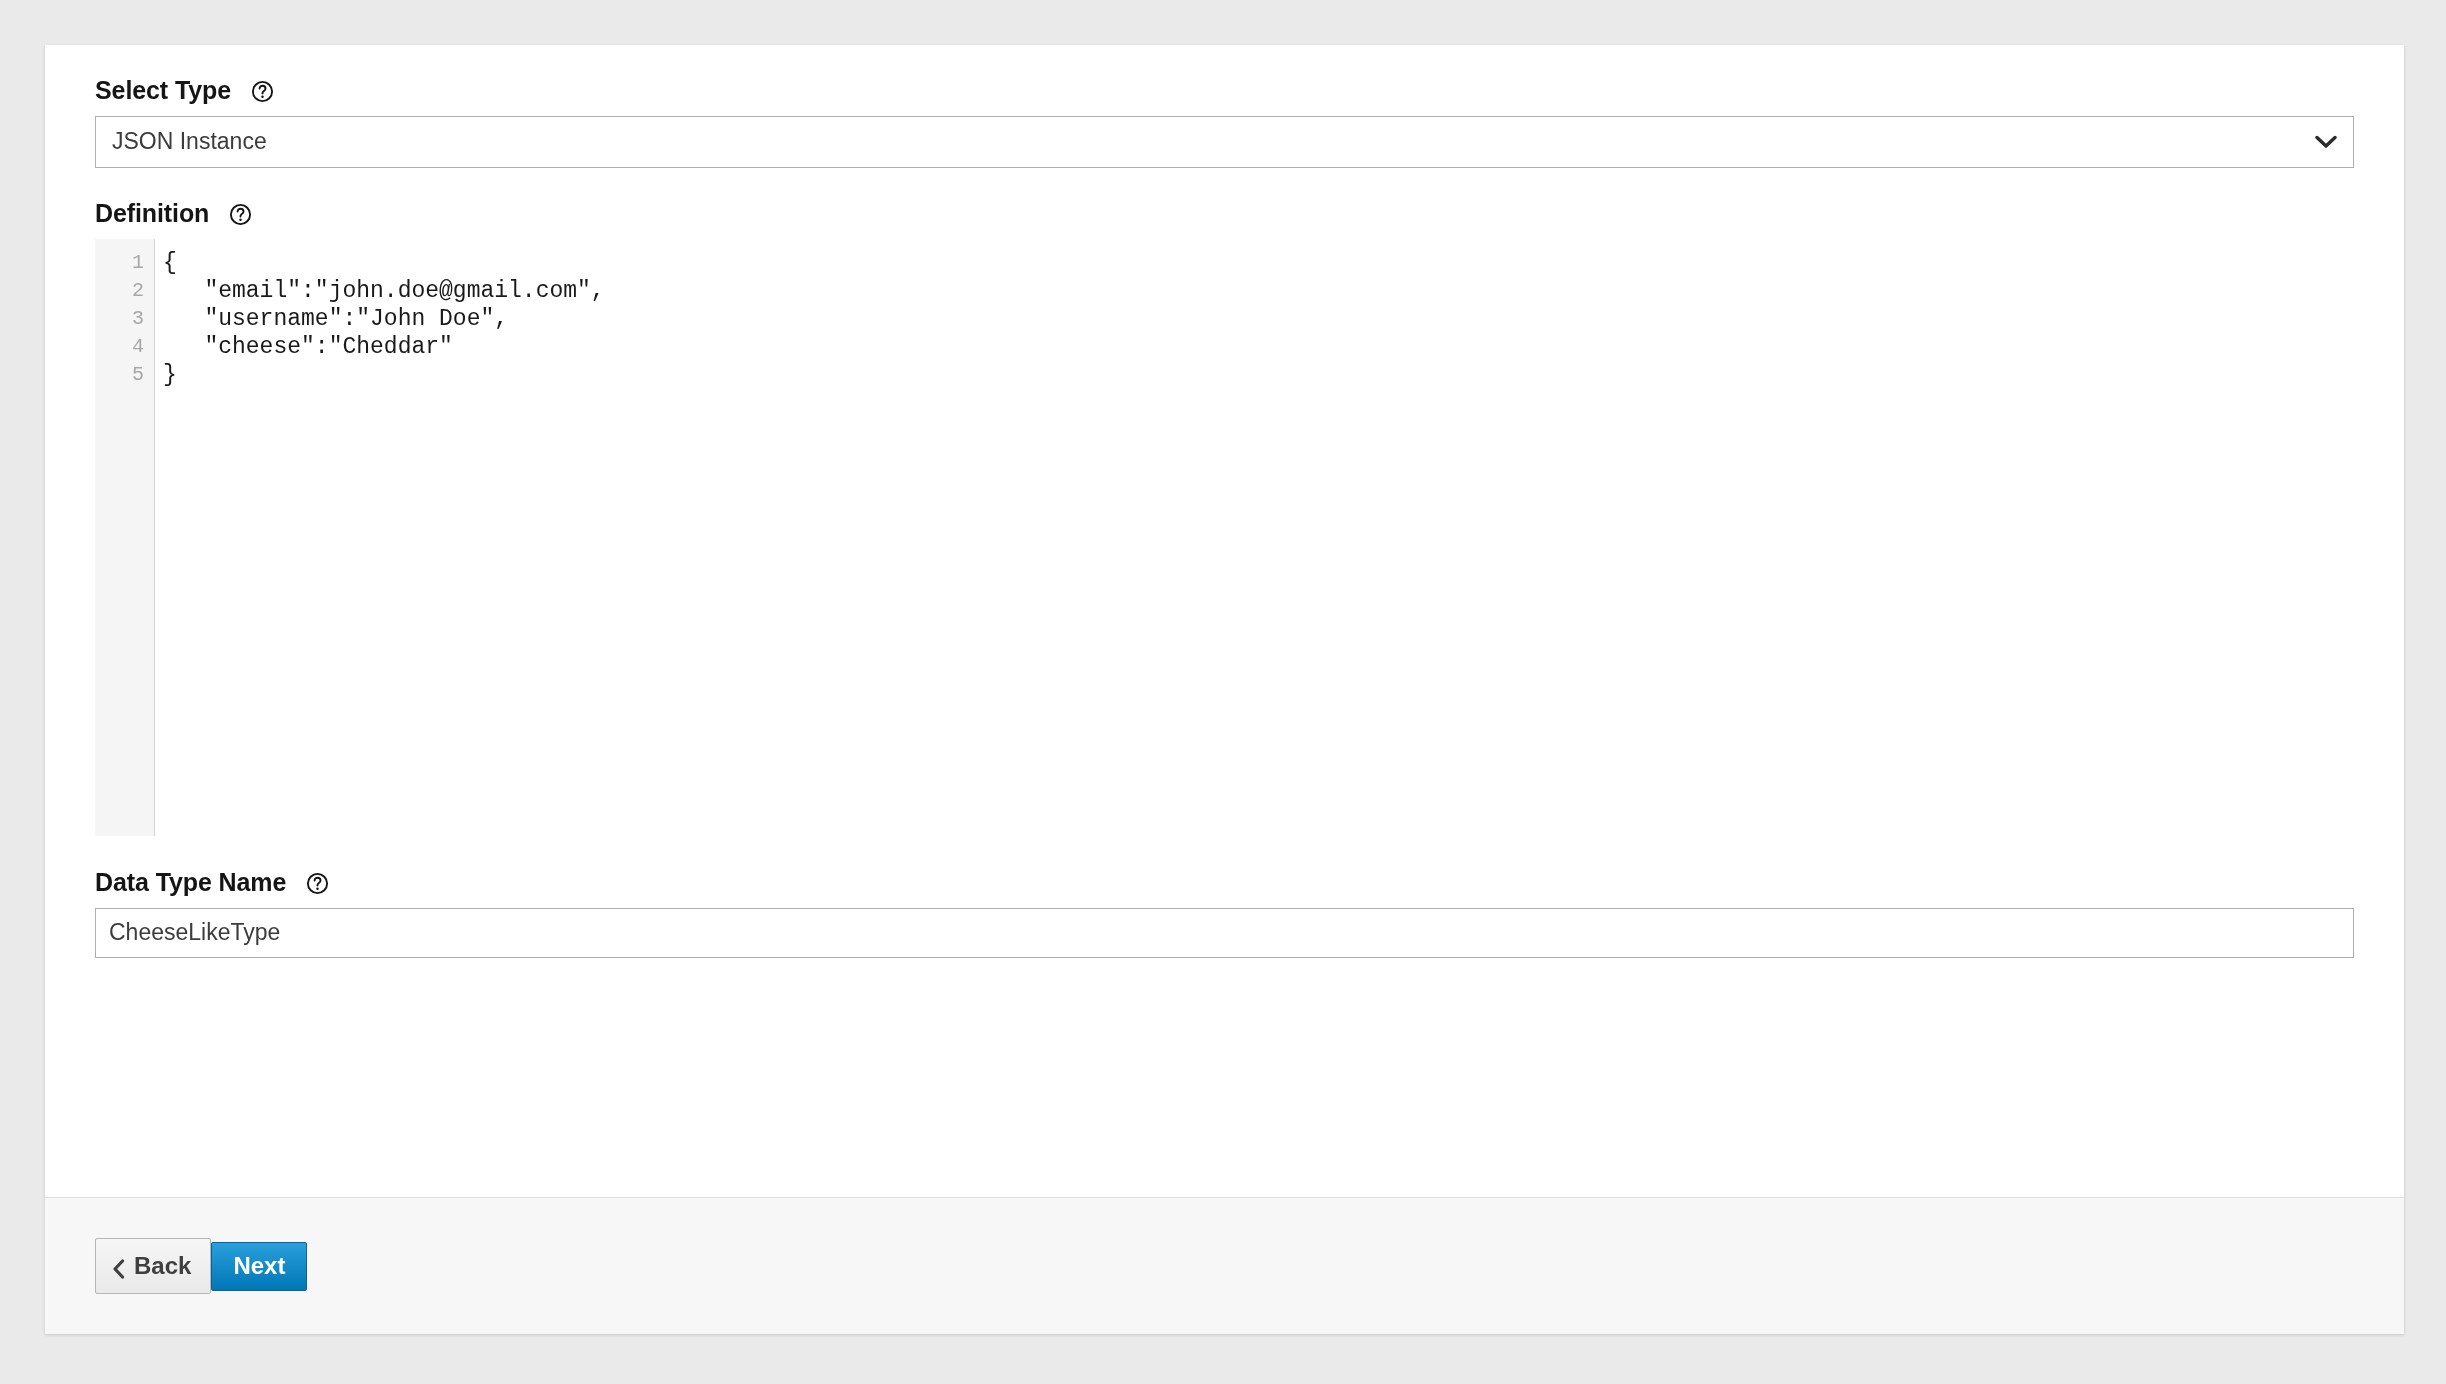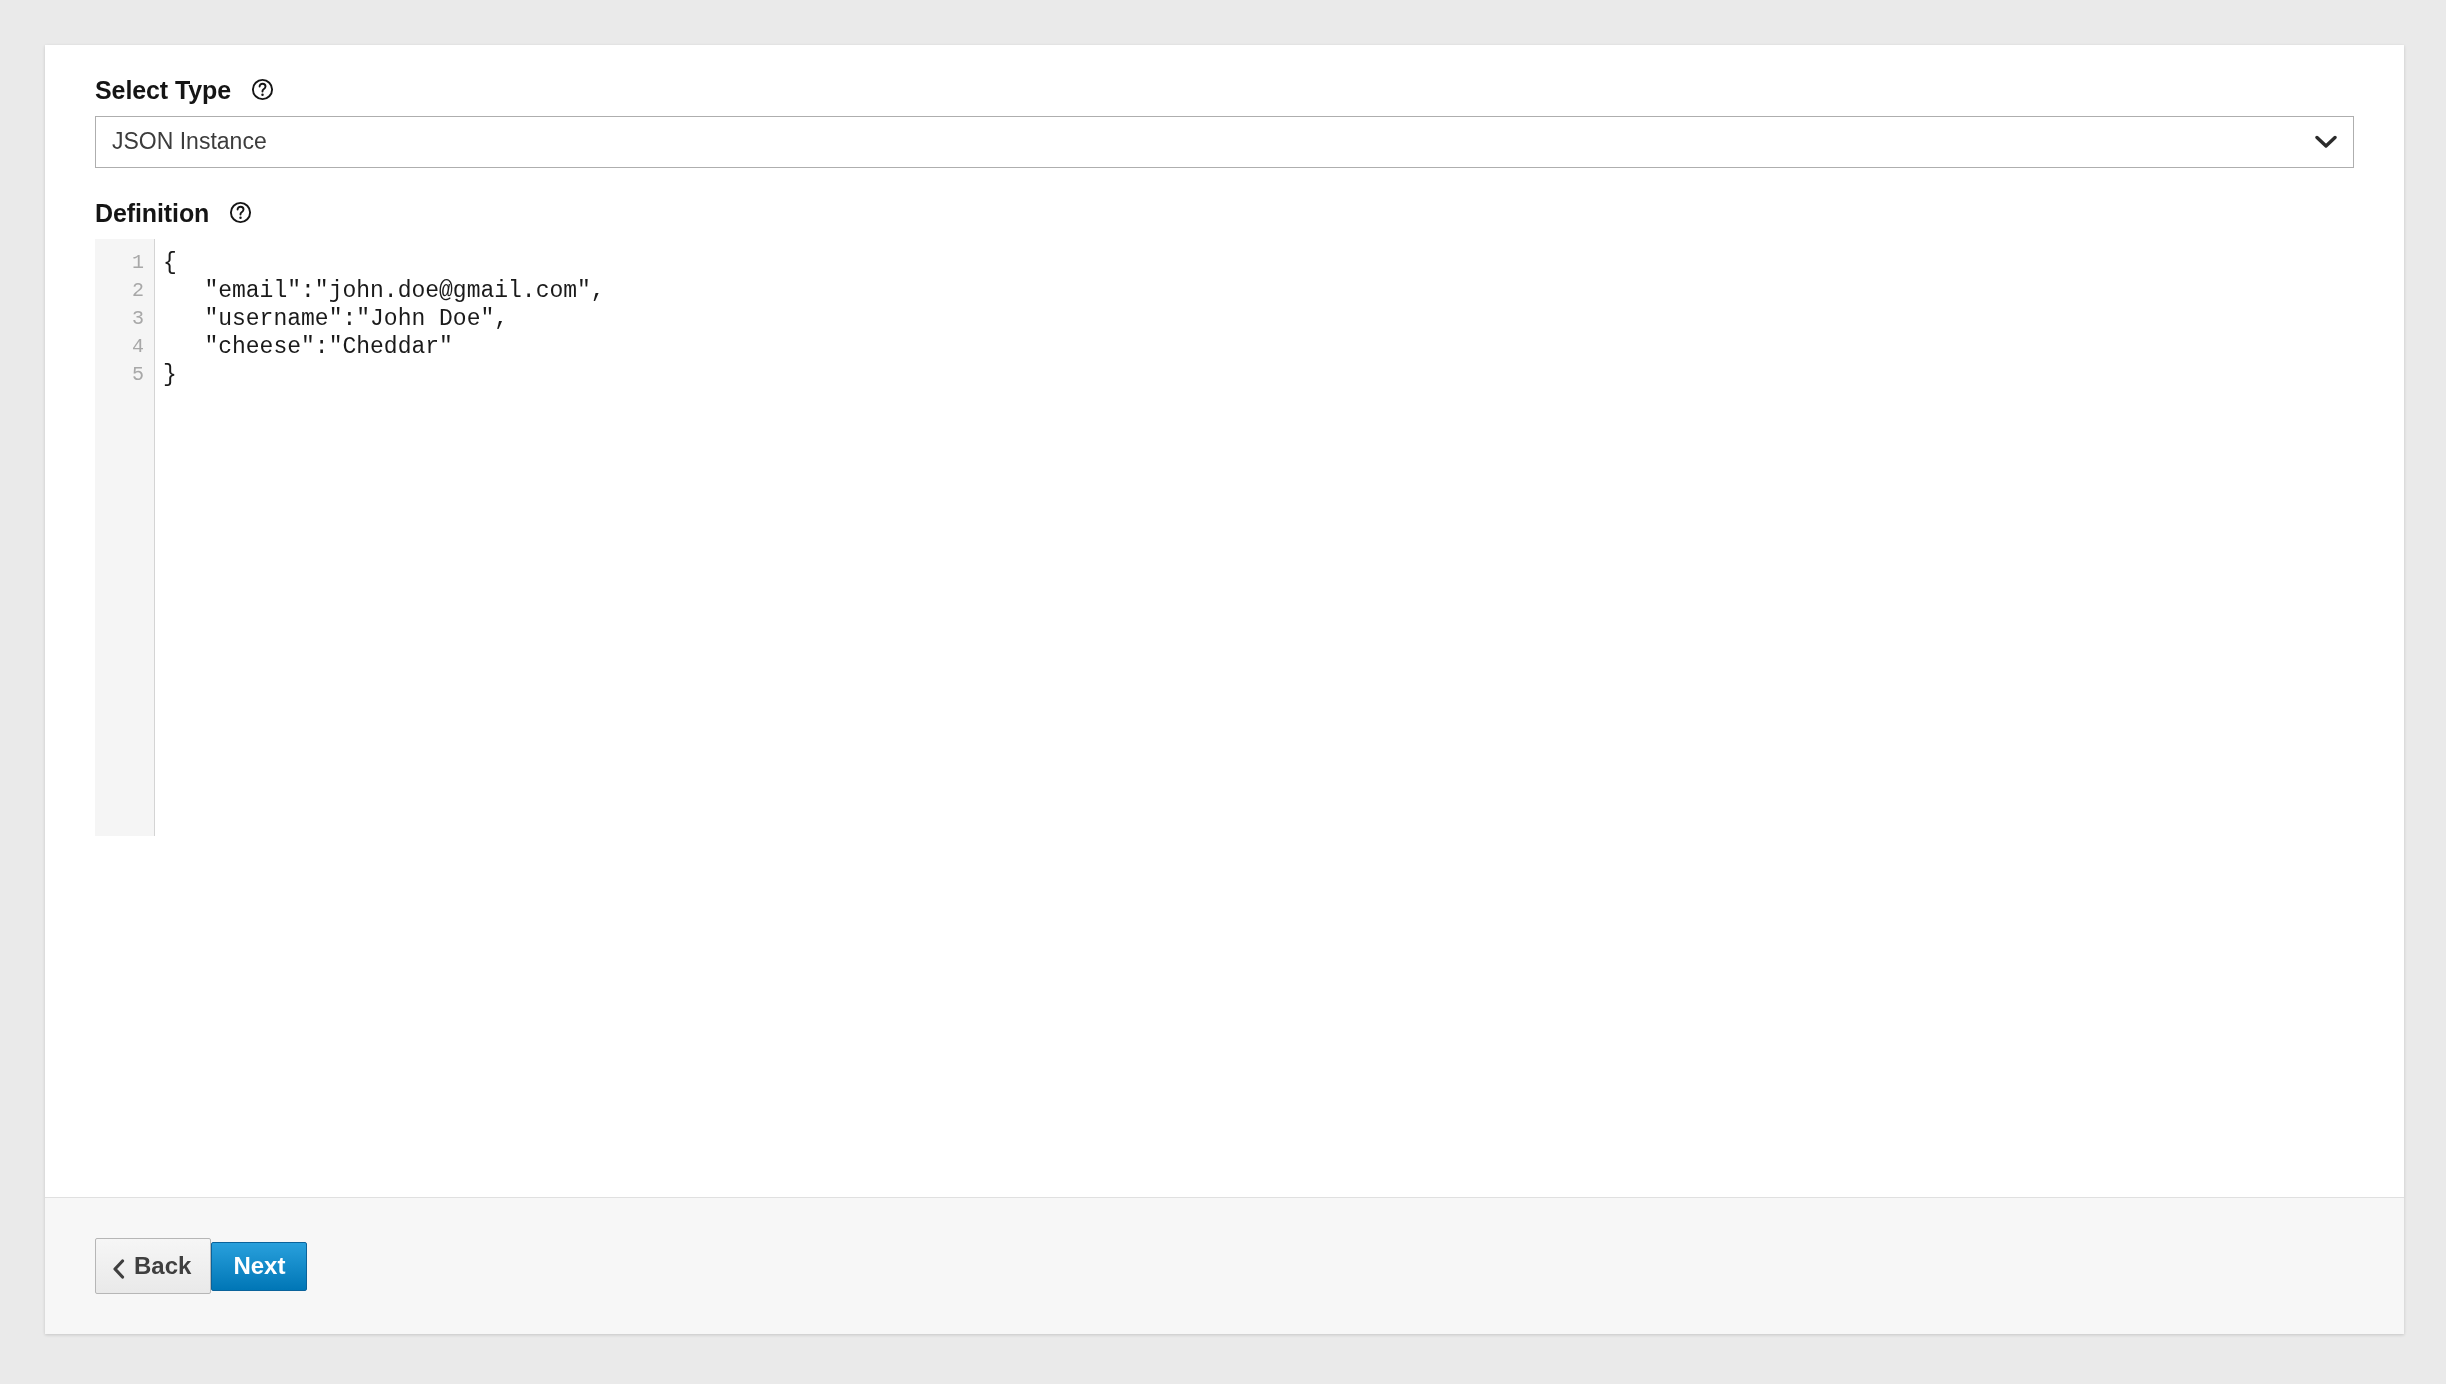--- a/index.html
+++ b/index.html
@@ -32,20 +32,21 @@
     top: 0;
     right: 0;
     height: 1152px;
     box-sizing: border-box;
     padding: 32px 50px 0 50px;
   }
 
   
   .field-label {
     display: flex;
+    align-items: center;
     gap: 20px;
     font-size: 25px;
     font-weight: bold;
     color: #151515;
     letter-spacing: -0.1px;
     line-height: 1.1;
   }
   .field-label .label-text { display: inline-block; }
 
   .help-icon {
@@ -254,20 +255,33 @@
         <div class="editor-code">
           <div class="code-line">{</div>
           <div class="code-line">   "email":"john.doe@gmail.com",</div>
           <div class="code-line">   "username":"John Doe",</div>
           <div class="code-line">   "cheese":"Cheddar"</div>
           <div class="code-line">}</div>
         </div>
       </div>
     </div>
 
+    <div class="section section-name">
+      <div class="field-label">
+        <span class="label-text">Data Type Name</span>
+        <span class="help-icon">
+          <svg width="23" height="23" viewBox="0 0 23 23" aria-hidden="true">
+            <circle cx="11.5" cy="11.5" r="9.6" fill="none" stroke="#151515" stroke-width="1.9"></circle>
+            <path d="M8.6 8.6c0-1.7 1.3-2.9 3-2.9 1.7 0 2.9 1.1 2.9 2.7 0 1.5-.9 2.1-1.9 2.8-.8.6-1.1 1-1.1 1.9v.5" fill="none" stroke="#151515" stroke-width="1.9" stroke-linecap="round"></path>
+            <circle cx="11.5" cy="16.8" r="1.25" fill="#151515"></circle>
+          </svg>
+        </span>
+      </div>
+      <input class="text-input" type="text" value="CheeseLikeType" style="">
+    </div>
 
 
   </div>
 
   <div class="card-footer">
     <div class="btn btn-back">
       <span class="chevron-left">
         <svg width="13" height="20" viewBox="0 0 13 20" aria-hidden="true">
           <path d="M10.5 2 L3 10 L10.5 18" fill="none" stroke="#3f3f3f" stroke-width="3.2" stroke-linecap="round" stroke-linejoin="round"></path>
         </svg>

